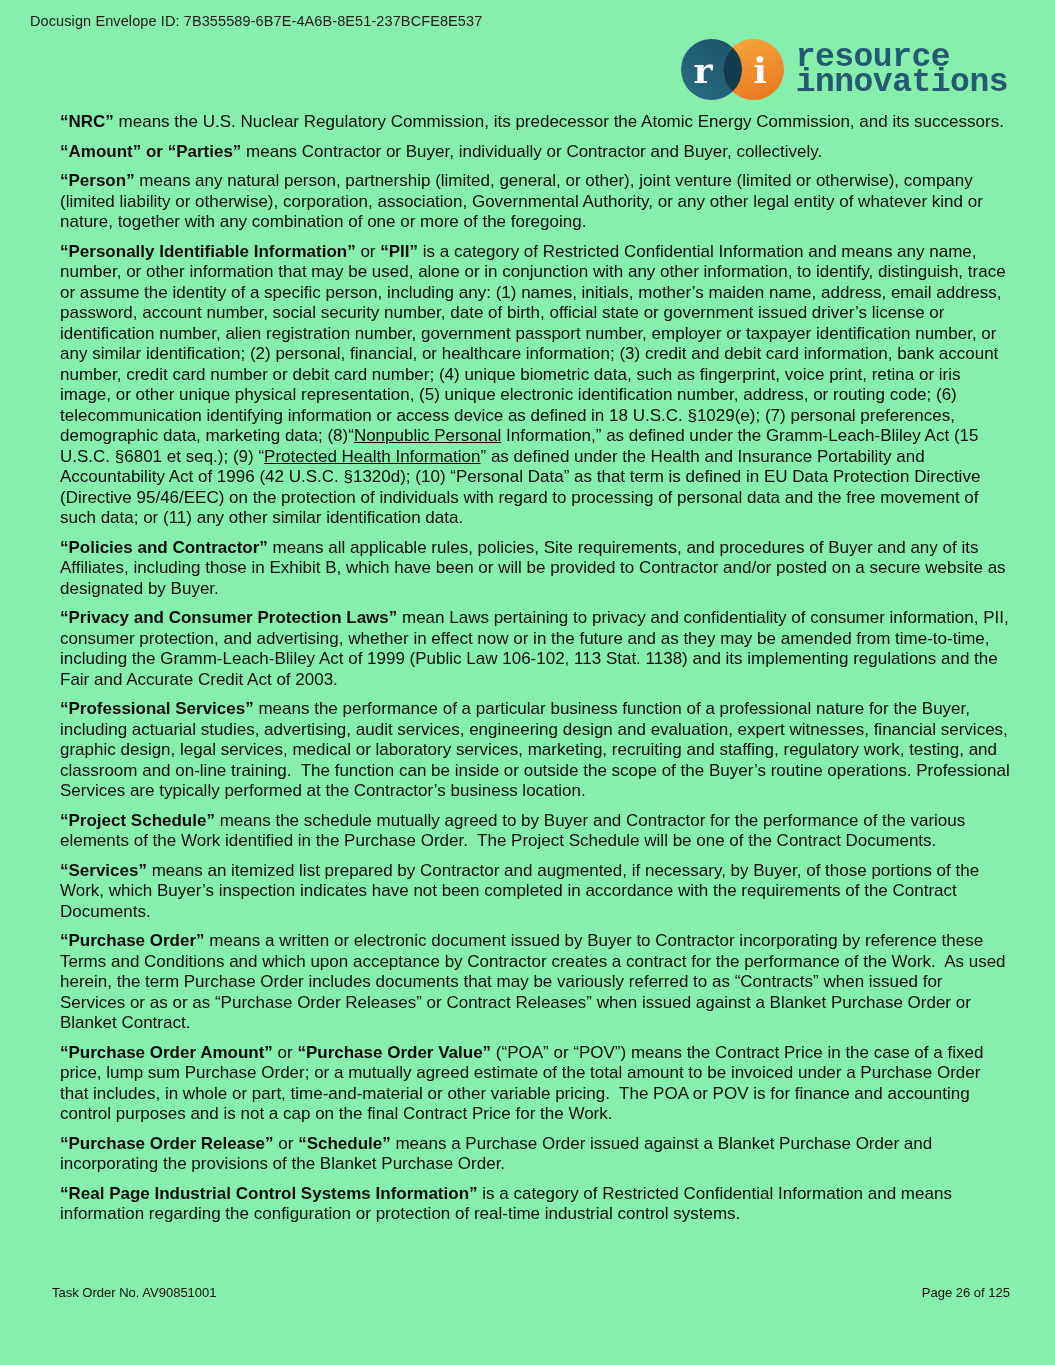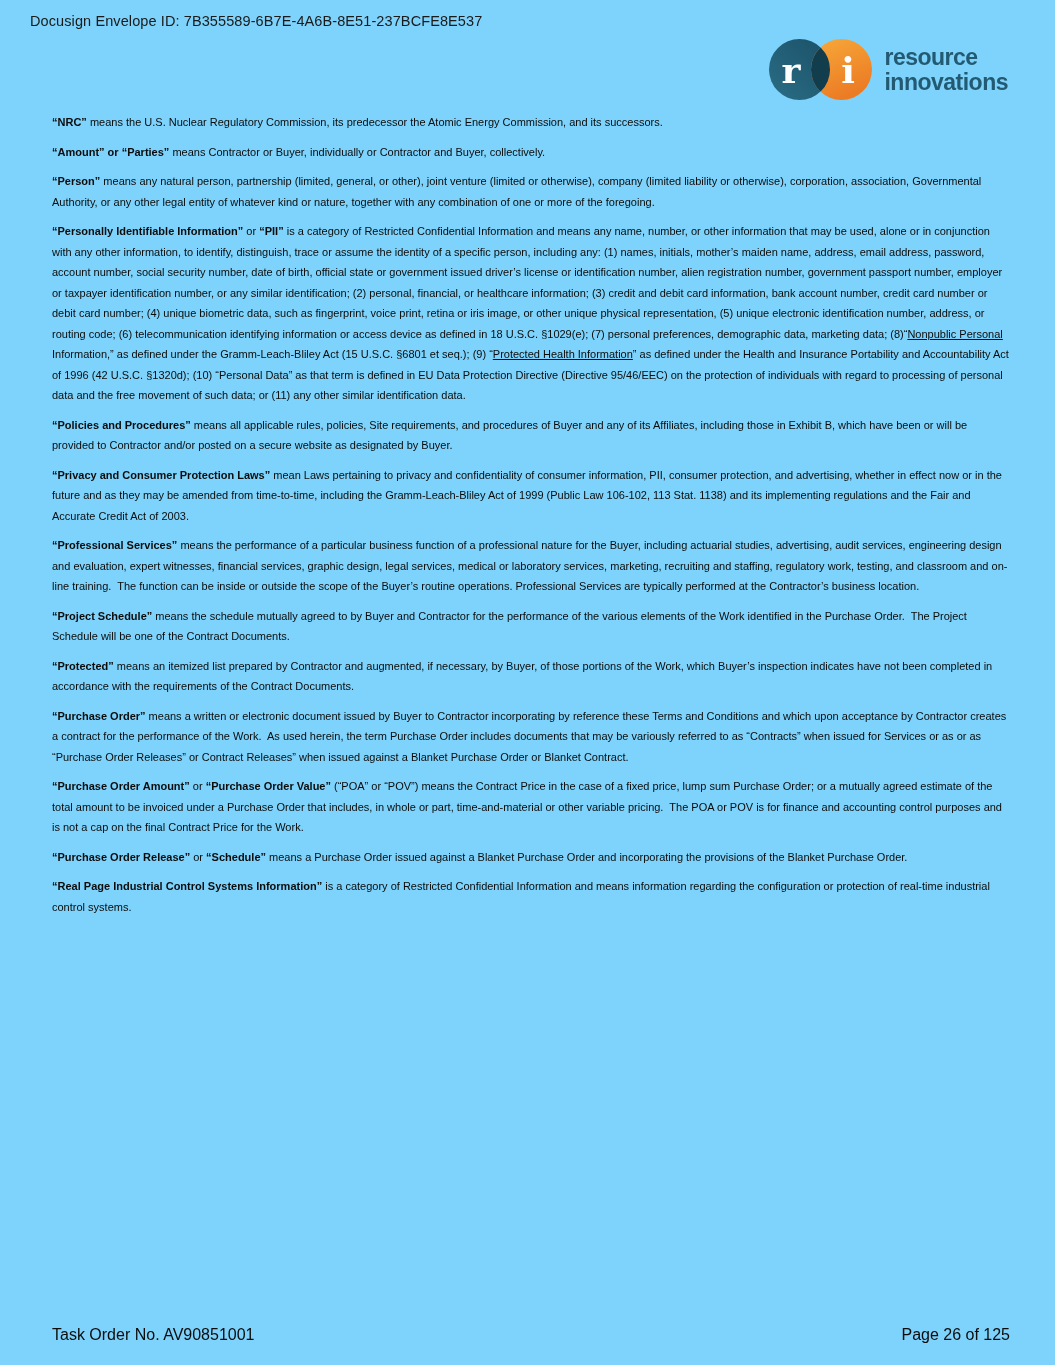--- a/index.html
+++ b/index.html
@@ -1,20 +1,20 @@
 <!DOCTYPE html>
 <html><head>
 <meta charset="utf-8">
 <style>
   html, body { margin: 0; padding: 0; background: #ffffff; }
   .page {
     position: relative;
     width: 1055px;
     height: 1365px;
-    background: #7dd3fc;
+    background: #86efac;
     font-family: "Liberation Sans", sans-serif;
     color: #0c0c0c;
     overflow: hidden;
   }
   .envelope-id {
     position: absolute;
     top: 13px;
     left: 30px;
     font-size: 14.5px;
     color: #1a1a1a;
@@ -23,51 +23,50 @@
   .logo {
     position: absolute;
     top: 38px;
     right: 47px;
     display: flex;
     align-items: center;
     gap: 11px;
   }
   .logo-mark { display: block; }
   .logo-text {
-    font-family: Liberation Sans, sans-serif;
+    font-family: Liberation Mono, monospace;
     font-weight: bold;
     color: #235a72;
-    font-size: 23px;
+    font-size: 33px;
     line-height: 25px;
     letter-spacing: -0.5px;
   }
   .content {
     position: absolute;
     top: 112px;
     left: 52px;
     width: 958px;
   }
   .para {
-    margin: 0 0 9px 0;
-    font-size: 11px;
+    margin: 0 0 9px 8px;
+    font-size: 17px;
     line-height: 20.5px;
     white-space: pre-wrap;
   }
   .para .b { font-weight: bold; }
   .para .u { text-decoration: underline; }
   .footer {
     position: absolute;
     left: 52px;
     right: 45px;
     top: 1283px;
     display: flex;
     justify-content: space-between;
-    font-size: 16px;
+    font-size: 13px;
     line-height: 20.5px;
-    margin-top: 42px;
   }
 </style>
 </head>
 <body>
 
 <div class="page">
 
   <div class="envelope-id">Docusign Envelope ID: 7B355589-6B7E-4A6B-8E51-237BCFE8E537</div>
 
   <div class="logo">
@@ -96,25 +95,25 @@
       <div>innovations</div>
     </div>
   </div>
 
   <div class="content">
 
   <p class="para"><span class="b">“NRC”</span><span> means the U.S. Nuclear Regulatory Commission, its predecessor the Atomic Energy Commission, and its successors.</span></p>
       <p class="para"><span class="b">“Amount” or “Parties”</span><span> means Contractor or Buyer, individually or Contractor and Buyer, collectively.</span></p>
       <p class="para"><span class="b">“Person”</span><span> means any natural person, partnership (limited, general, or other), joint venture (limited or otherwise), company (limited liability or otherwise), corporation, association, Governmental Authority, or any other legal entity of whatever kind or nature, together with any combination of one or more of the foregoing.</span></p>
       <p class="para"><span class="b">“Personally Identifiable Information”</span><span> or </span><span class="b">“PII”</span><span> is a category of Restricted Confidential Information and means any name, number, or other information that may be used, alone or in conjunction with any other information, to identify, distinguish, trace or assume the identity of a specific person, including any: (1) names, initials, mother’s maiden name, address, email address, password, account number, social security number, date of birth, official state or government issued driver’s license or identification number, alien registration number, government passport number, employer or taxpayer identification number, or any similar identification; (2) personal, financial, or healthcare information; (3) credit and debit card information, bank account number, credit card number or debit card number; (4) unique biometric data, such as fingerprint, voice print, retina or iris image, or other unique physical representation, (5) unique electronic identification number, address, or routing code; (6) telecommunication identifying information or access device as defined in 18 U.S.C. §1029(e); (7) personal preferences, demographic data, marketing data; (8)“</span><span class="u">Nonpublic Personal</span><span> Information,” as defined under the Gramm-Leach-Bliley Act (15 U.S.C. §6801 et seq.); (9) “</span><span class="u">Protected Health Information</span><span>” as defined under the Health and Insurance Portability and Accountability Act of 1996 (42 U.S.C. §1320d); (10) “Personal Data” as that term is defined in EU Data Protection Directive (Directive 95/46/EEC) on the protection of individuals with regard to processing of personal data and the free movement of such data; or (11) any other similar identification data.</span></p>
-      <p class="para"><span class="b">“Policies and Procedures”</span><span> means all applicable rules, policies, Site requirements, and procedures of Buyer and any of its Affiliates, including those in Exhibit B, which have been or will be provided to Contractor and/or posted on a secure website as designated by Buyer.</span></p>
+      <p class="para"><span class="b">“Policies and Contractor”</span><span> means all applicable rules, policies, Site requirements, and procedures of Buyer and any of its Affiliates, including those in Exhibit B, which have been or will be provided to Contractor and/or posted on a secure website as designated by Buyer.</span></p>
       <p class="para"><span class="b">“Privacy and Consumer Protection Laws”</span><span> mean Laws pertaining to privacy and confidentiality of consumer information, PII, consumer protection, and advertising, whether in effect now or in the future and as they may be amended from time-to-time, including the Gramm-Leach-Bliley Act of 1999 (Public Law 106-102, 113 Stat. 1138) and its implementing regulations and the Fair and Accurate Credit Act of 2003.</span></p>
       <p class="para"><span class="b">“Professional Services”</span><span> means the performance of a particular business function of a professional nature for the Buyer, including actuarial studies, advertising, audit services, engineering design and evaluation, expert witnesses, financial services, graphic design, legal services, medical or laboratory services, marketing, recruiting and staffing, regulatory work, testing, and classroom and on-line training.  The function can be inside or outside the scope of the Buyer’s routine operations. Professional Services are typically performed at the Contractor’s business location.</span></p>
       <p class="para"><span class="b">“Project Schedule”</span><span> means the schedule mutually agreed to by Buyer and Contractor for the performance of the various elements of the Work identified in the Purchase Order.  The Project Schedule will be one of the Contract Documents.</span></p>
-      <p class="para"><span class="b">“Protected”</span><span> means an itemized list prepared by Contractor and augmented, if necessary, by Buyer, of those portions of the Work, which Buyer’s inspection indicates have not been completed in accordance with the requirements of the Contract Documents.</span></p>
+      <p class="para"><span class="b">“Services”</span><span> means an itemized list prepared by Contractor and augmented, if necessary, by Buyer, of those portions of the Work, which Buyer’s inspection indicates have not been completed in accordance with the requirements of the Contract Documents.</span></p>
       <p class="para"><span class="b">“Purchase Order”</span><span> means a written or electronic document issued by Buyer to Contractor incorporating by reference these Terms and Conditions and which upon acceptance by Contractor creates a contract for the performance of the Work.  As used herein, the term Purchase Order includes documents that may be variously referred to as “Contracts” when issued for Services or as or as “Purchase Order Releases” or Contract Releases” when issued against a Blanket Purchase Order or Blanket Contract.</span></p>
       <p class="para"><span class="b">“Purchase Order Amount”</span><span> or </span><span class="b">“Purchase Order Value”</span><span> (“POA” or “POV”) means the Contract Price in the case of a fixed price, lump sum Purchase Order; or a mutually agreed estimate of the total amount to be invoiced under a Purchase Order that includes, in whole or part, time-and-material or other variable pricing.  The POA or POV is for finance and accounting control purposes and is not a cap on the final Contract Price for the Work.</span></p>
       <p class="para"><span class="b">“Purchase Order Release”</span><span> or </span><span class="b">“Schedule”</span><span> means a Purchase Order issued against a Blanket Purchase Order and incorporating the provisions of the Blanket Purchase Order.</span></p>
       <p class="para"><span class="b">“Real Page Industrial Control Systems Information”</span><span> is a category of Restricted Confidential Information and means information regarding the configuration or protection of real-time industrial control systems.</span></p>
     </div>
 
   <div class="footer">
     <span>Task Order No. AV90851001</span>
     <span>Page 26 of 125</span>
   </div>

